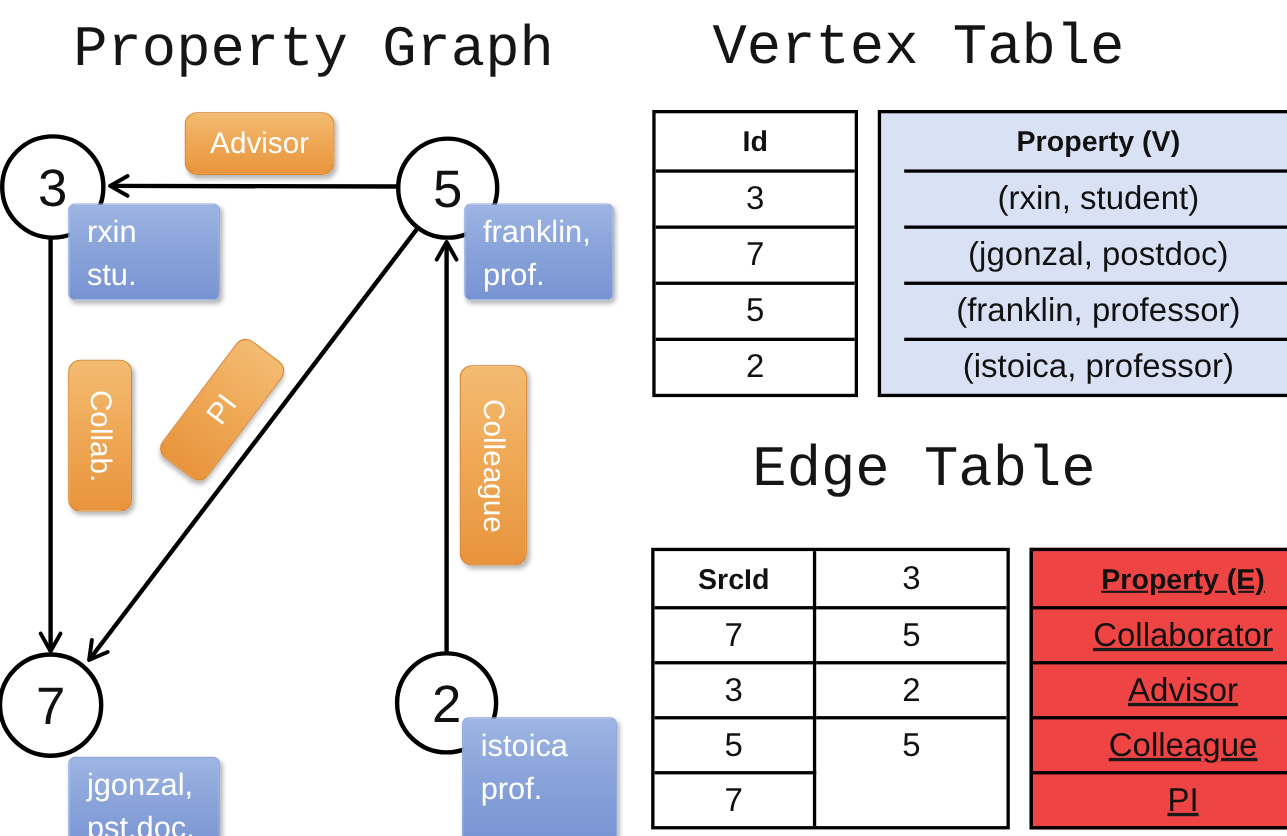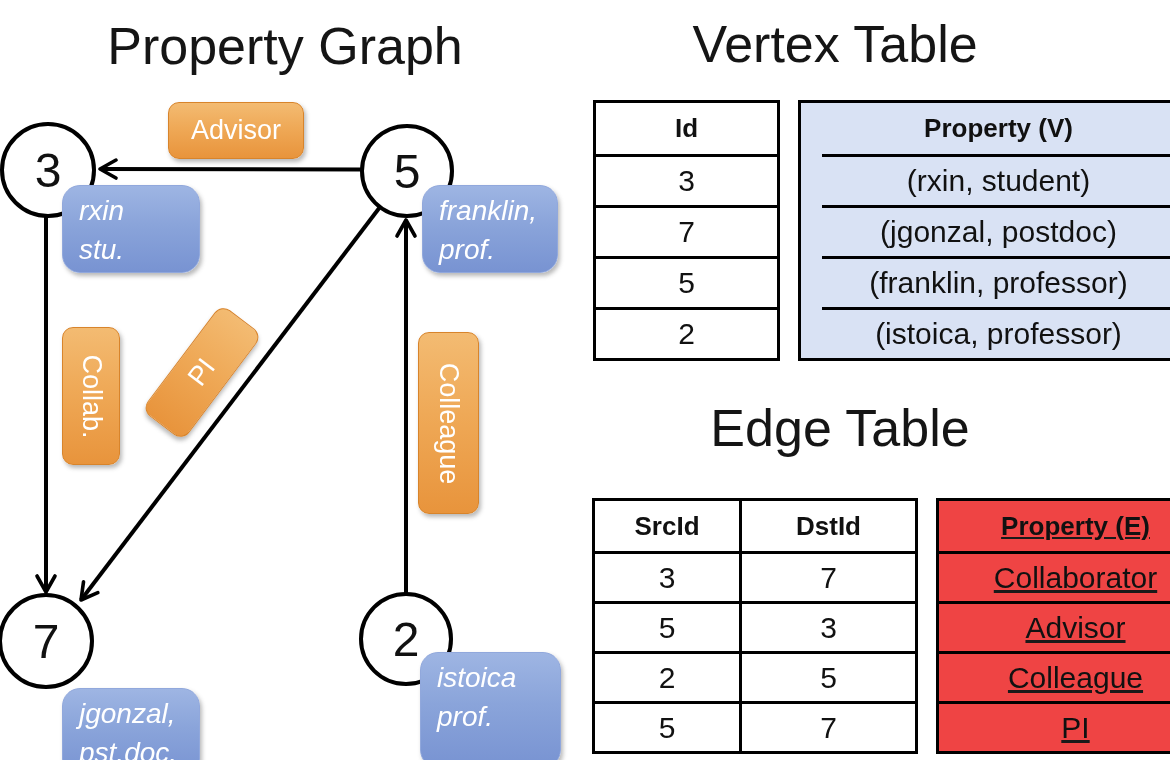--- a/index.html
+++ b/index.html
@@ -1,21 +1,21 @@
 <!DOCTYPE html>
 <html><head>
 <meta charset="utf-8">
 <style>
   html,body{margin:0;padding:0;background:#fff;}
   .stage{position:relative;width:1170px;height:760px;background:#fff;overflow:hidden;
          font-family:"Liberation Sans",sans-serif;color:#1a1a1a;}
 
   
   .big-title{position:absolute;font-size:52px;font-weight:300;letter-spacing:0px;
-             text-align:center;color:#151515;white-space:nowrap;}
+             text-align:center;color:#151515;white-space:nowrap;font-family:Liberation Mono, monospace;}
   .title-left{left:0;width:570px;top:16px;}
   .title-vertex{left:585px;width:500px;top:14px;}
   .title-edge{left:585px;width:510px;top:398px;}
 
   
   .graph-svg{position:absolute;left:0;top:0;}
 
   
   .elabel{position:absolute;display:flex;align-items:center;justify-content:center;
           background:linear-gradient(180deg,#F3BB72 0%,#EFA957 45%,#E8943C 100%);
@@ -25,23 +25,23 @@
   .elabel .vtext{white-space:nowrap;transform:rotate(90deg);}
   .elabel .vtext-up{white-space:nowrap;transform:rotate(-90deg);}
   .lab-advisor{left:168px;top:102px;width:134px;height:55px;}
   .lab-collab{left:62px;top:327px;width:56px;height:136px;}
   .lab-pi{left:176px;top:306px;width:50px;height:131px;transform:rotate(37deg);}
   .lab-colleague{left:418px;top:332px;width:59px;height:180px;}
 
   
   .nlabel{position:absolute;box-sizing:border-box;
           background:linear-gradient(180deg,#9EB5E3 0%,#8AA4DA 45%,#7893D2 100%);
-          border:1px solid #91A8DC;border-radius:18px;
+          border:1px solid #91A8DC;border-radius:6px;
           box-shadow:2px 3px 4px rgba(100,100,100,0.45);
-          color:#fff;font-size:28px;line-height:39px;padding:5px 14px 0 16px;font-style:italic;}
+          color:#fff;font-size:28px;line-height:39px;padding:5px 14px 0 16px;}
   .lab-rxin{left:62px;top:185px;width:138px;height:88px;}
   .lab-franklin{left:422px;top:185px;width:136px;height:88px;}
   .lab-jgonzal{left:62px;top:688px;width:138px;height:89px;}
   .lab-istoica{left:420px;top:652px;width:141px;height:116px;}
 
   
   .right-panel{position:absolute;left:585px;top:0;width:585px;height:760px;}
   .tbl{position:absolute;display:flex;gap:18px;}
   .vertex-tbl{left:8px;top:100px;}
   .edge-tbl{left:7px;top:498px;}
@@ -138,21 +138,20 @@
         <div class="cell">(rxin, student)</div>
         <div class="cell">(jgonzal, postdoc)</div>
         <div class="cell">(franklin, professor)</div>
         <div class="cell">(istoica, professor)</div>
       </div>
     </div>
 
     <div class="tbl edge-tbl">
       <div class="egrid">
         <div class="cell header">SrcId</div>
-        <div class="cell header">DstId</div>
         <div class="cell">3</div>
         <div class="cell">7</div>
         <div class="cell">5</div>
         <div class="cell">3</div>
         <div class="cell">2</div>
         <div class="cell">5</div>
         <div class="cell">5</div>
         <div class="cell">7</div>
       </div>
       <div class="col e-prop">

